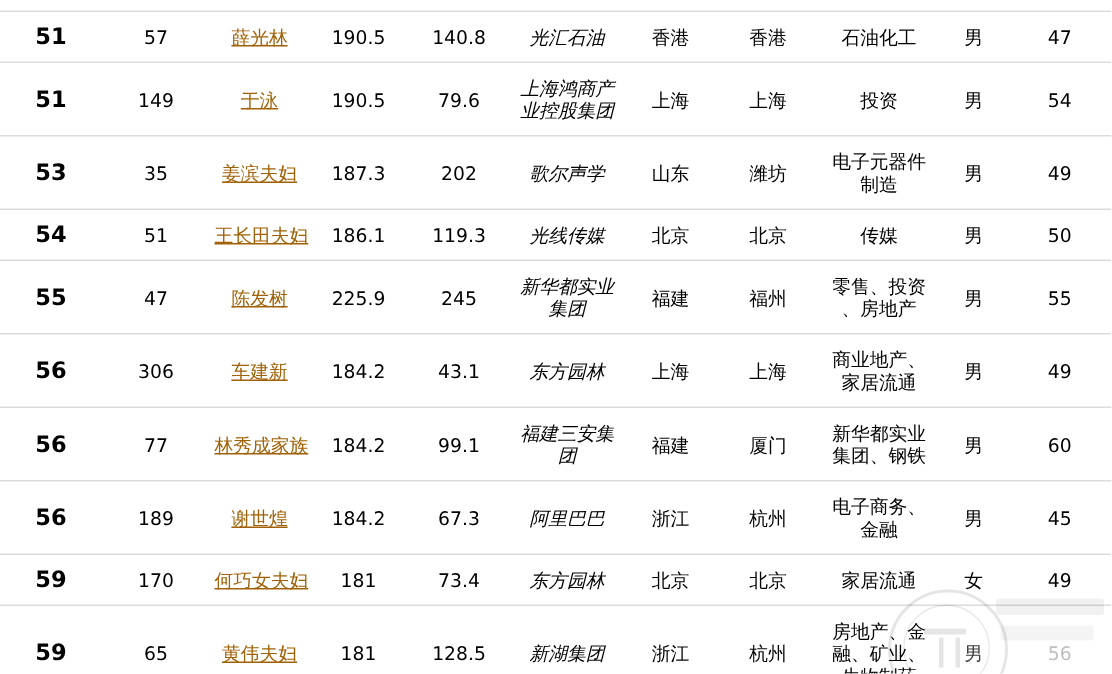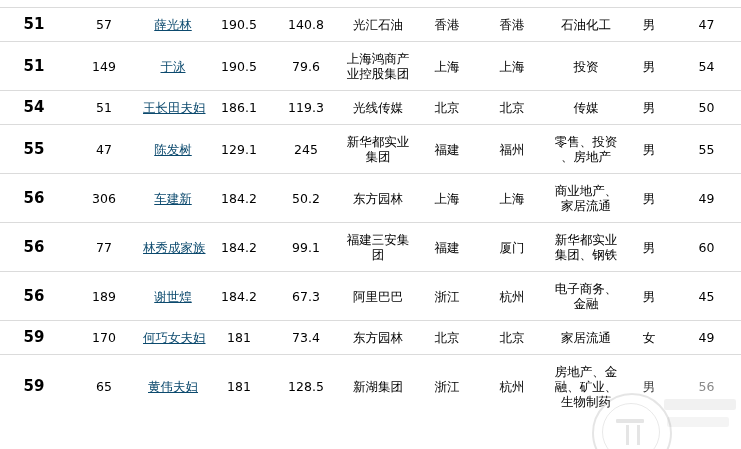--- a/index.html
+++ b/index.html
@@ -38,25 +38,25 @@
   td.rank-cell {
     font-weight: bold;
     font-size: 15px;
   }
   td.name-cell {
     white-space: nowrap;
     padding-left: 0;
     padding-right: 0;
   }
   a.name-link {
-    color: #0c4a6e;
+    color: #a16207;
     text-decoration: underline;
     cursor: pointer;
   }
-  td.company-cell { padding-left: 3px; padding-right: 3px; }
+  td.company-cell { padding-left: 3px; padding-right: 3px; font-style: italic; }
   td.industry-cell { padding-left: 5px; padding-right: 5px; }
   tr:last-child td.age-cell { color: #8a8a8a; }
   tr:last-child td.gender-cell { color: #3a3a3a; }
 
   
   #watermark {
     position: absolute;
     pointer-events: none;
     right: 0;
     bottom: 0;
@@ -166,51 +166,64 @@
       <td class="v1-cell">190.5</td>
       <td class="v2-cell">79.6</td>
       <td class="company-cell">上海鸿商产业控股集团</td>
       <td class="province-cell">上海</td>
       <td class="city-cell">上海</td>
       <td class="industry-cell">投资</td>
       <td class="gender-cell">男</td>
       <td class="age-cell">54</td>
     </tr>
         <tr>
+      <td class="rank-cell">53</td>
+      <td class="no-cell">35</td>
+      <td class="name-cell"><a class="name-link" href="#">姜滨夫妇</a></td>
+      <td class="v1-cell">187.3</td>
+      <td class="v2-cell">202</td>
+      <td class="company-cell">歌尔声学</td>
+      <td class="province-cell">山东</td>
+      <td class="city-cell">潍坊</td>
+      <td class="industry-cell">电子元器件制造</td>
+      <td class="gender-cell">男</td>
+      <td class="age-cell">49</td>
+    </tr>
+        <tr>
       <td class="rank-cell">54</td>
       <td class="no-cell">51</td>
       <td class="name-cell"><a class="name-link" href="#">王长田夫妇</a></td>
       <td class="v1-cell">186.1</td>
       <td class="v2-cell">119.3</td>
       <td class="company-cell">光线传媒</td>
       <td class="province-cell">北京</td>
       <td class="city-cell">北京</td>
       <td class="industry-cell">传媒</td>
       <td class="gender-cell">男</td>
       <td class="age-cell">50</td>
     </tr>
         <tr>
       <td class="rank-cell">55</td>
       <td class="no-cell">47</td>
       <td class="name-cell"><a class="name-link" href="#">陈发树</a></td>
-      <td class="v1-cell">129.1</td>
+      <td class="v1-cell">225.9</td>
       <td class="v2-cell">245</td>
       <td class="company-cell">新华都实业集团</td>
       <td class="province-cell">福建</td>
       <td class="city-cell">福州</td>
       <td class="industry-cell">零售、投资、房地产</td>
       <td class="gender-cell">男</td>
       <td class="age-cell">55</td>
     </tr>
         <tr>
       <td class="rank-cell">56</td>
       <td class="no-cell">306</td>
       <td class="name-cell"><a class="name-link" href="#">车建新</a></td>
       <td class="v1-cell">184.2</td>
-      <td class="v2-cell">50.2</td>
+      <td class="v2-cell">43.1</td>
       <td class="company-cell">东方园林</td>
       <td class="province-cell">上海</td>
       <td class="city-cell">上海</td>
       <td class="industry-cell">商业地产、家居流通</td>
       <td class="gender-cell">男</td>
       <td class="age-cell">49</td>
     </tr>
         <tr>
       <td class="rank-cell">56</td>
       <td class="no-cell">77</td>

